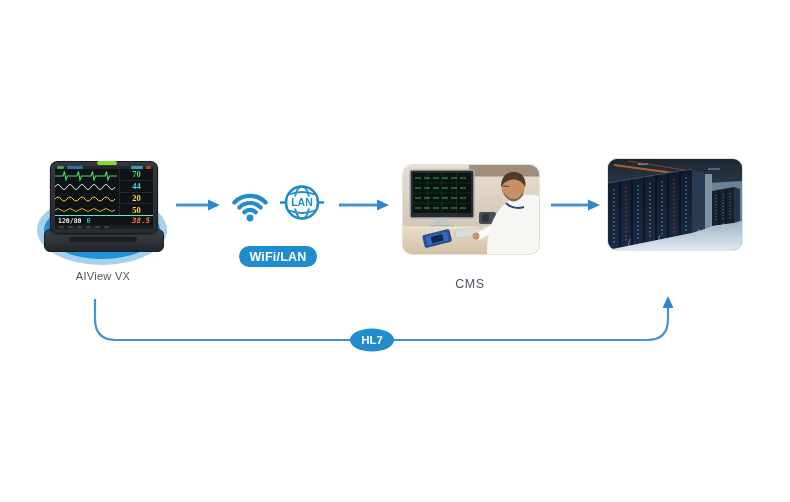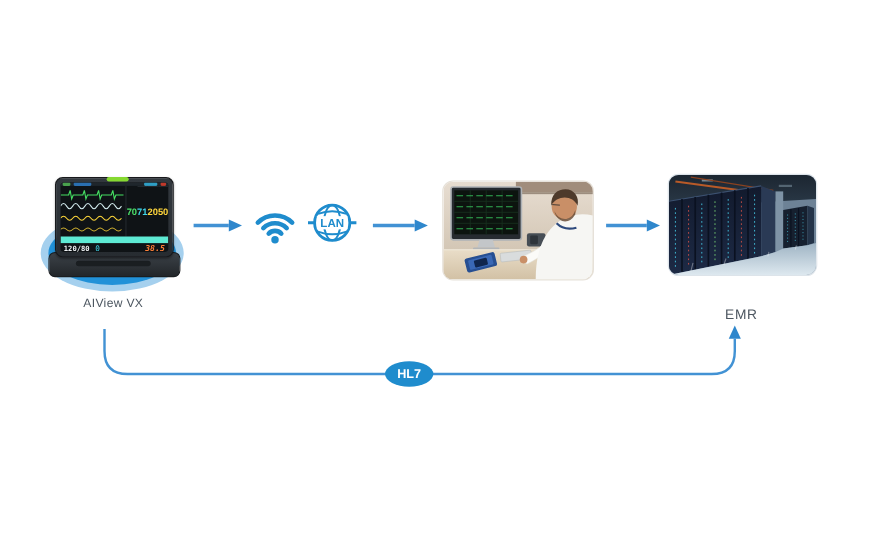--- a/index.html
+++ b/index.html
@@ -23,26 +23,26 @@
   .monitor-screen{position:absolute;left:4px;top:4px;right:4px;bottom:4px;background:#0f1316;
         border-radius:3px;overflow:hidden;display:flex;flex-direction:column;}
   .scr-status{height:5px;background:#1f262c;display:flex;align-items:center;gap:3px;padding:0 2px;}
   .chip{height:3px;border-radius:1px;}
   .chip.g{width:7px;background:#49a14d;}
   .chip.b{width:16px;background:#2a6fb0;}
   .chip.c{width:12px;background:#2f9ec4;margin-left:auto;}
   .chip.r{width:5px;background:#c0392b;}
   .scr-main{flex:1;display:flex;}
   .waves{width:64px;}
-  .vals{flex:1;border-left:1px solid #23282d;display:flex;
-        font-family:Liberation Sans, sans-serif;font-weight:bold;text-align:left;}
+  .vals{flex:1;border-left:1px solid #23282d;display:flex;flex-direction:column;
+        font-family:Liberation Serif, serif;font-weight:bold;text-align:left;}
   .vrow{flex:1;display:flex;align-items:center;justify-content:center;font-size:8.5px;line-height:1;}
   .vrow + .vrow{border-top:1px solid #23282d;}
   .v-hr{color:#4ce26a;} .v-spo2{color:#3fd4e8;} .v-resp{color:#ffd63c;} .v-co2{color:#ffd63c;}
-  .scr-bottom{height:13px;border-top:6px solid #5eead4;display:flex;align-items:center;
+  .scr-bottom{height:13px;border-top:1px solid #5eead4;display:flex;align-items:center;
         padding:0 3px;gap:5px;font-family:"DejaVu Sans Mono", monospace;}
   .nibp{color:#eef1f3;font-size:6.5px;font-weight:bold;}
   .aux{color:#3fd4e8;font-size:7px;}
   .temp{color:#ff8038;font-size:7.5px;font-weight:bold;margin-left:auto;font-style:italic;}
   .scr-menu{height:6px;background:#1a1f23;display:flex;align-items:center;gap:4px;padding:0 4px;}
   .mdash{width:5px;height:2px;background:#3a4349;border-radius:1px;}
   .monitor-base{left:44px;top:229px;width:118px;height:21px;border-radius:6px;
         background:linear-gradient(#3c4248,#22262a);border:1px solid #1a1d20;}
   .base-slot{position:absolute;left:24px;top:7px;width:68px;height:5px;background:#1a1e21;border-radius:3px;}
 
@@ -85,21 +85,21 @@
       </div>
       <div class="scr-main">
         <svg class="waves" width="64" height="46" viewBox="0 0 64 46">
           <path d="M0 7 L8 7 L9.5 2.5 L11 11 L12.5 7 L22 7 L23.5 2.5 L25 11 L26.5 7 L36 7 L37.5 2.5 L39 11 L40.5 7 L50 7 L51.5 2.5 L53 11 L54.5 7 L62 7" fill="none" stroke="#46df63" stroke-width="1.1"></path>
           <path d="M0 18 q3 -5 6 0 t6 0 t6 0 t6 0 t6 0 t6 0 t6 0 t6 0 t6 0 t6 0" fill="none" stroke="#d4ecef" stroke-width="1"></path>
           <path d="M0 30 q3 -4 6 0 t6 0 t6 0 t6 0 t6 0 t6 0 t6 0 t6 0 t6 0 t6 0" fill="none" stroke="#ffd83a" stroke-width="1"></path>
           <path d="M0 41 q3 -3 6 0 t6 0 t6 0 t6 0 t6 0 t6 0 t6 0 t6 0 t6 0 t6 0" fill="none" stroke="#d9b832" stroke-width="1"></path>
         </svg>
         <div class="vals">
           <div class="vrow v-hr">70</div>
-          <div class="vrow v-spo2">71</div>
+          <div class="vrow v-spo2">44</div>
           <div class="vrow v-resp">20</div>
           <div class="vrow v-co2">50</div>
         </div>
       </div>
       <div class="scr-bottom">
         <span class="nibp">120/80</span>
         <span class="aux">0</span>
         <span class="temp">38.5</span>
       </div>
       <div class="scr-menu">
@@ -130,20 +130,21 @@
       <circle cx="23" cy="19.5" r="16" stroke-width="2.6"></circle>
       <ellipse cx="23" cy="19.5" rx="7.5" ry="16" stroke-width="1.8"></ellipse>
       <path d="M10 11.5 Q23 6.5 36 11.5" stroke-width="1.8"></path>
       <path d="M10 27.5 Q23 32.5 36 27.5" stroke-width="1.8"></path>
       <path d="M1 19.5 L7 19.5 M39 19.5 L45 19.5" stroke-width="2.6"></path>
     </g>
     <rect x="9" y="13.5" width="28" height="12" fill="#ffffff"></rect>
     <text x="23" y="23" text-anchor="middle" font-family="Liberation Sans, sans-serif" font-size="10.5" font-weight="bold" fill="#1f8ccd">LAN</text>
   </svg>
 
+  <div class="abs pill-badge">WiFi/LAN</div>
 
   <div class="abs photo-card cms-card">
     <svg width="136" height="89" viewBox="0 0 136 89">
       <defs>
         <linearGradient id="cmsBg" x1="0" y1="0" x2="0" y2="1">
           <stop offset="0" stop-color="#e7ddd1"></stop>
             <stop offset="1" stop-color="#cbbda9"></stop>
         </linearGradient>
         <linearGradient id="deskG" x1="0" y1="0" x2="0" y2="1">
           <stop offset="0" stop-color="#e9ddc8"></stop>
@@ -193,20 +194,21 @@
         <circle cx="73" cy="71" r="3.5" fill="#c98f67"></circle>
         <path d="M84 89 C84 62 92 47 103 38 C112 31 124 28 136 31 L136 89 Z" fill="#f6f6f3"></path>
         <path d="M103 38 Q110 45 121 42" stroke="#2e4a7d" stroke-width="2" fill="none"></path>
         <circle cx="110" cy="23" r="11.5" fill="#c98f67"></circle>
         <path d="M98 22 C98 11 104 7 111 7 C119 7 124 14 122 22 C118 12 103 12 98 22 Z" fill="#4e3a2b"></path>
         <path d="M101 27 Q105 35 112 34 Q118 33 120 26 L120 30 Q115 38 108 36 Q102 33 101 27 Z" fill="#6b4f38" opacity=".85"></path>
         <line x1="99" y1="21" x2="106" y2="21.5" stroke="#33302c" stroke-width="0.8"></line>
       </g>
     </svg>
   </div>
+  <div class="abs node-label small" style="left:408px;top:277px;width:124px;">CMS</div>
 
   <div class="abs photo-card emr-card">
     <svg width="134" height="91" viewBox="0 0 134 91">
       <defs>
         <linearGradient id="ceilG" x1="0" y1="0" x2="0" y2="1">
           <stop offset="0" stop-color="#1c2631"></stop>
             <stop offset="1" stop-color="#2b3a49"></stop>
         </linearGradient>
         <linearGradient id="rackG" x1="0" y1="0" x2="0" y2="1">
           <stop offset="0" stop-color="#121a2d"></stop>
@@ -259,21 +261,20 @@
       </g>
       <polygon points="0,91 84,74 97,70 104,67 126,64 134,62 134,91" fill="url(#floorG)"></polygon>
       <g stroke="#ffffff" opacity=".35" stroke-width="1">
         <line x1="20" y1="88" x2="22" y2="80"></line>
           <line x1="50" y1="82" x2="52" y2="76"></line>
         <line x1="90" y1="74" x2="91" y2="70"></line>
           <line x1="115" y1="68" x2="116" y2="64"></line>
       </g>
     </svg>
   </div>
-  <div class="abs node-label small" style="left:614px;top:279px;width:120px;">EMR</div>
 
   <svg class="abs connector-layer" width="790" height="502" viewBox="0 0 790 502">
     <g>
       <line x1="176" y1="205" x2="208" y2="205" stroke="#4292d4" stroke-width="3"></line>
       <polygon points="208,199.5 220,205 208,210.5" fill="#2f87cc"></polygon>
     </g>
     <g>
       <line x1="339" y1="205" x2="377" y2="205" stroke="#4292d4" stroke-width="3"></line>
       <polygon points="377,199.5 389,205 377,210.5" fill="#2f87cc"></polygon>
     </g>

